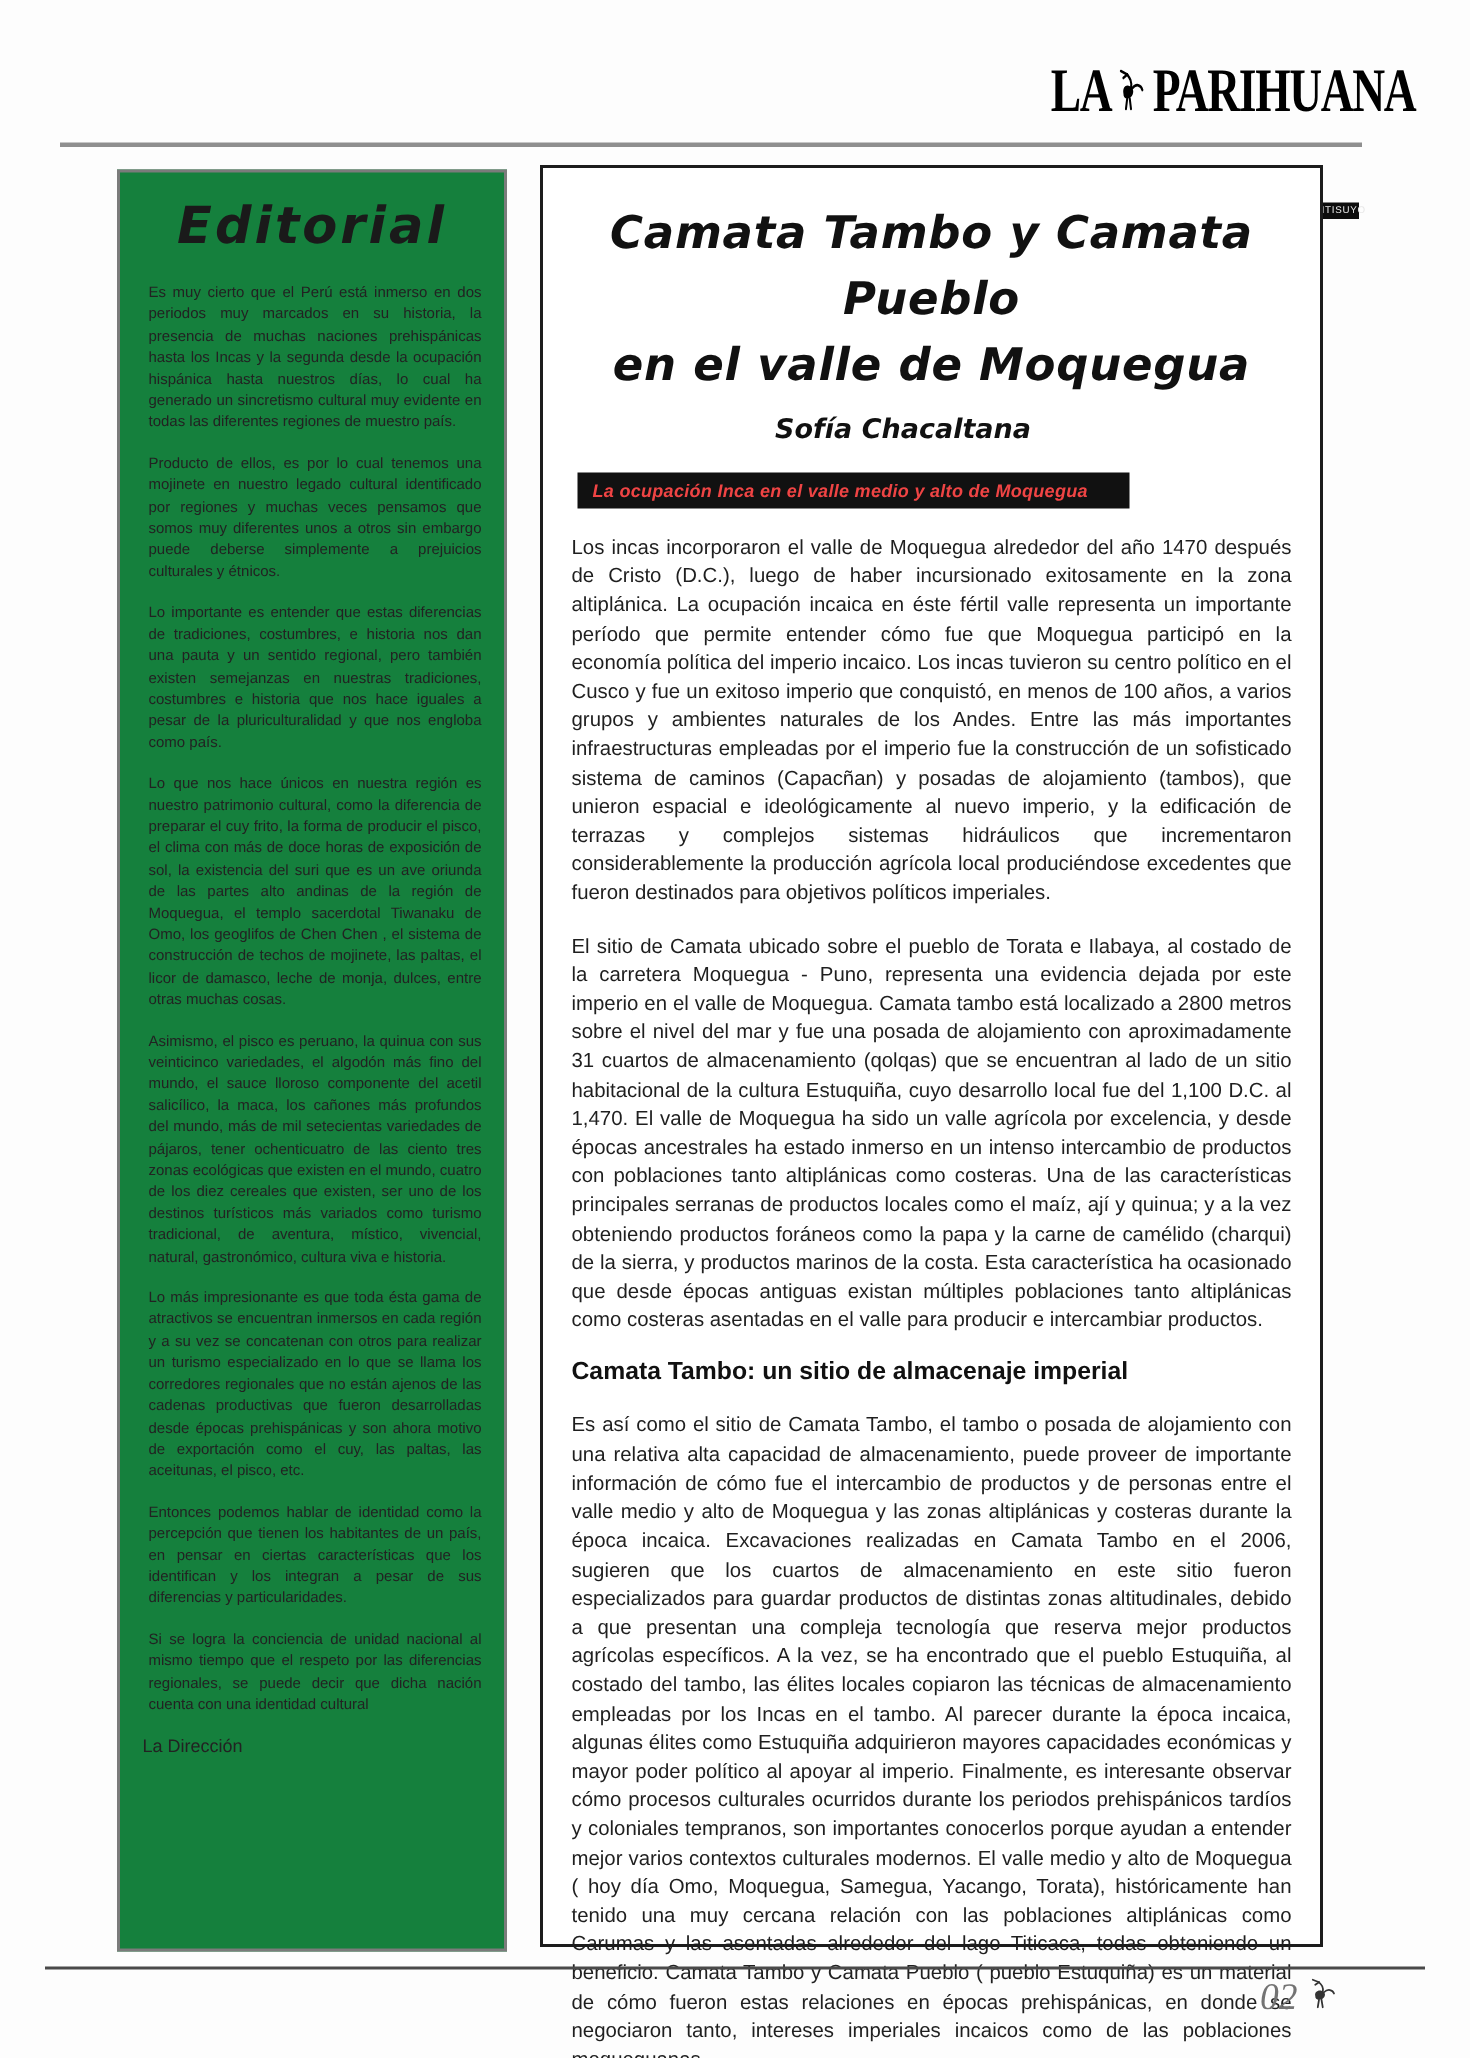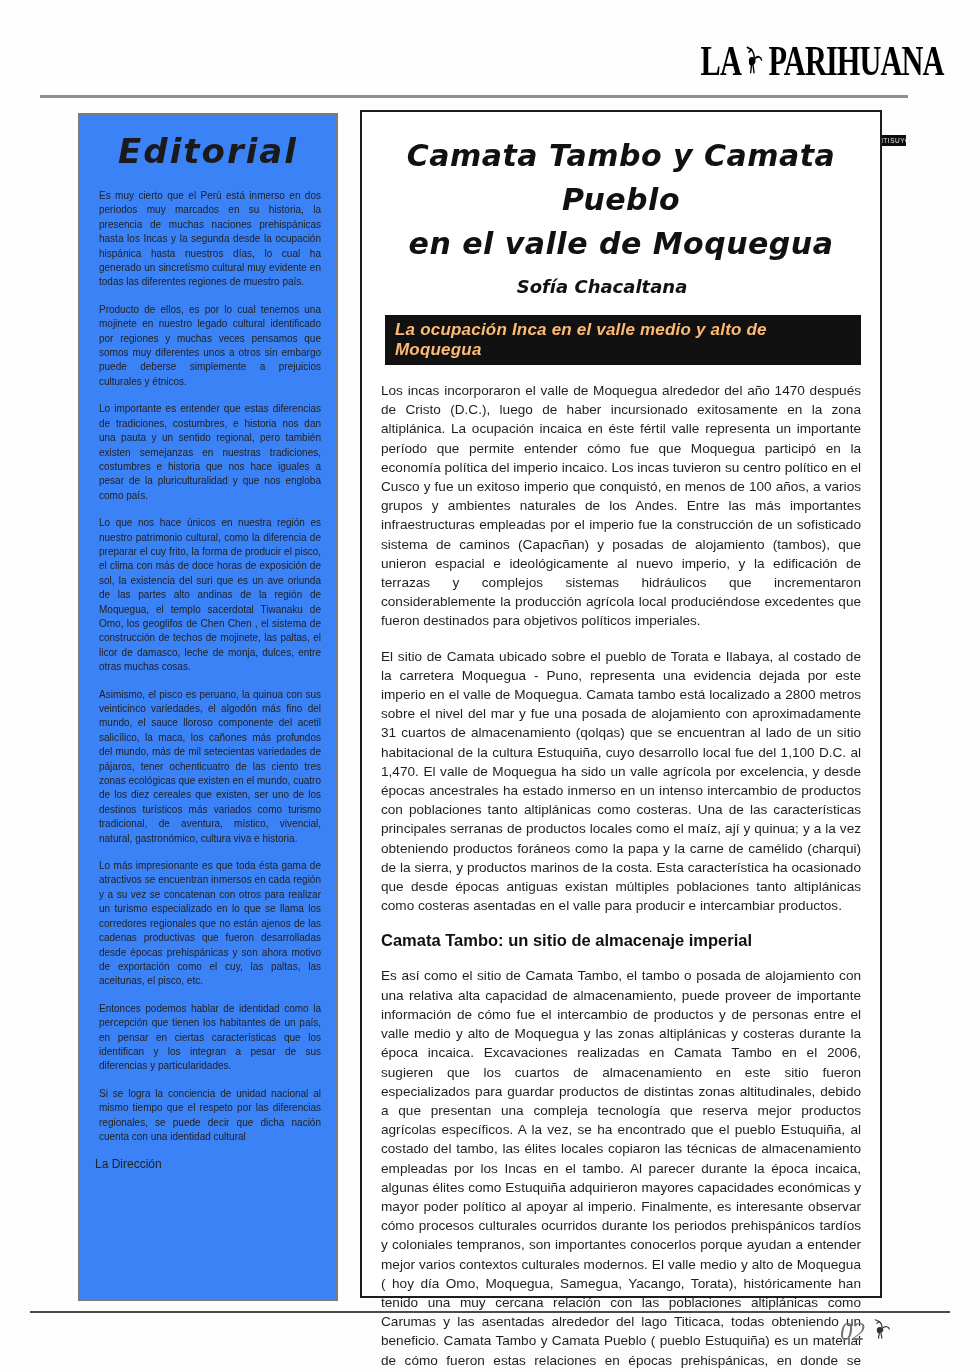--- a/index.html
+++ b/index.html
@@ -35,21 +35,21 @@
     margin-top:2px;
     background:#0d0d0d;color:#e8e8e8;
     font-size:6.5px;letter-spacing:0.5px;
     padding:2px 6px;width:156px;text-align:center;
     white-space:nowrap;
   }
   
   .editorial-box{
     position:absolute;left:78px;top:113px;width:260px;height:1188px;
     box-sizing:border-box;
-    background:#3b82f6;border:2px solid #7b7b7b;
+    background:#15803d;border:2px solid #7b7b7b;
     padding:12px 15px 10px 15px;
   }
   .editorial-title{
     text-align:center;
     font-family:"DejaVu Sans", sans-serif;
     font-style:italic;font-weight:700;
     font-size:34px;letter-spacing:2px;
     color:#1a1a1a;
     margin:4px 0 18px 0;
   }
@@ -77,24 +77,24 @@
   }
   .article-author{
     text-align:center;
     font-family:"DejaVu Sans", sans-serif;
     font-style:italic;font-weight:600;
     font-size:18px;color:#111;
     margin:10px 38px 18px 0;
   }
   .section-banner{
     display:inline-block;
-    background:#111;color:#fdba74;
+    background:#111;color:#ef4444;
     font-style:italic;font-weight:700;
-    font-size:17px;letter-spacing:0.2px;
-    padding:5px 12px 5px 10px;
+    font-size:12px;letter-spacing:0.2px;
+    padding:5px 28px 5px 10px;
     margin:0 0 16px 4px;
   }
   .article-box p.body{
     font-size:13.6px;line-height:19.2px;
     text-align:justify;color:#1f1f1f;
     margin:0 0 16px 0;
   }
   .article-subheading{
     font-weight:700;
     font-size:16.5px;color:#111;

